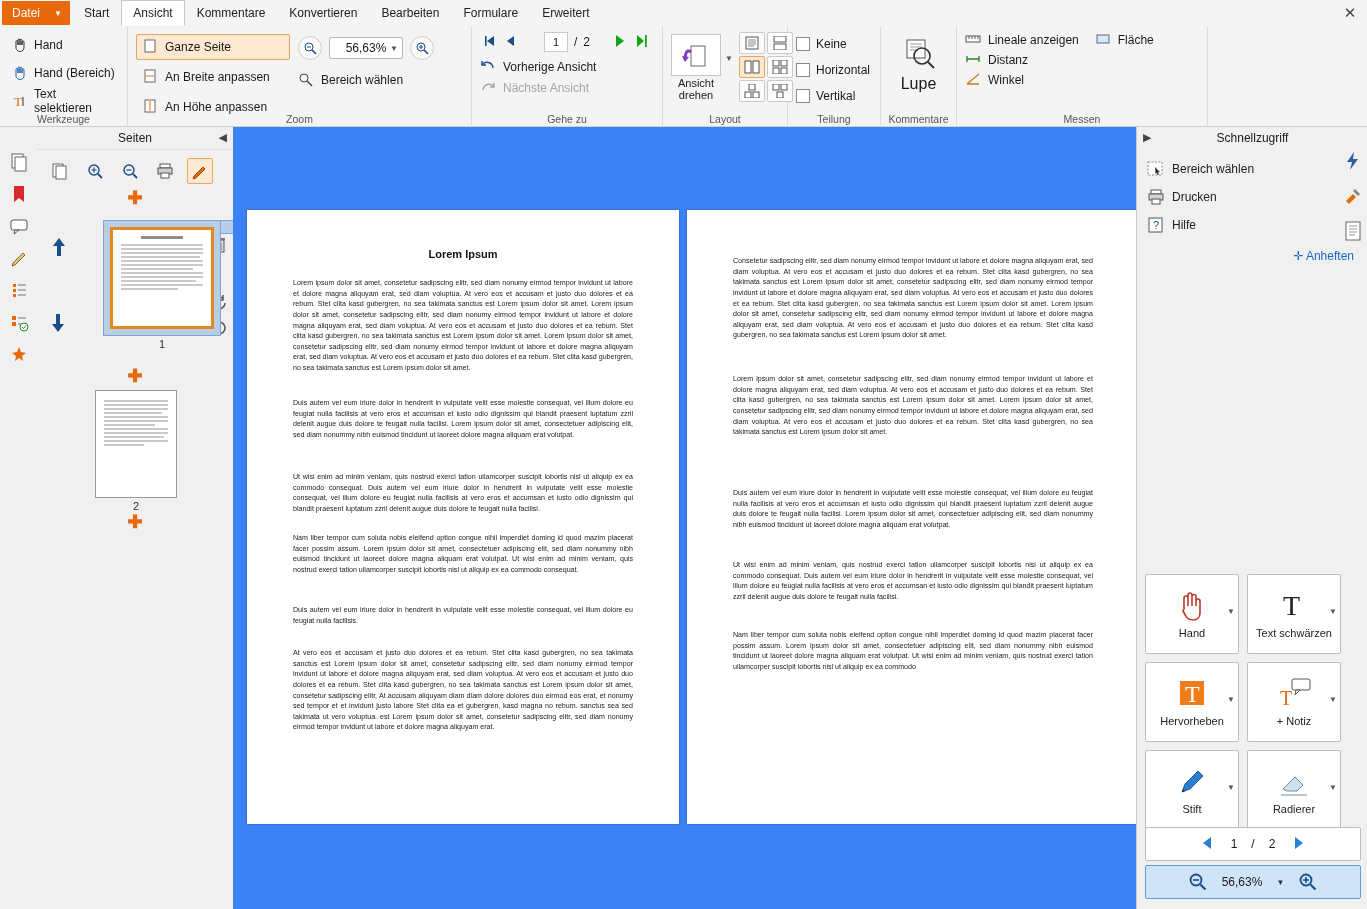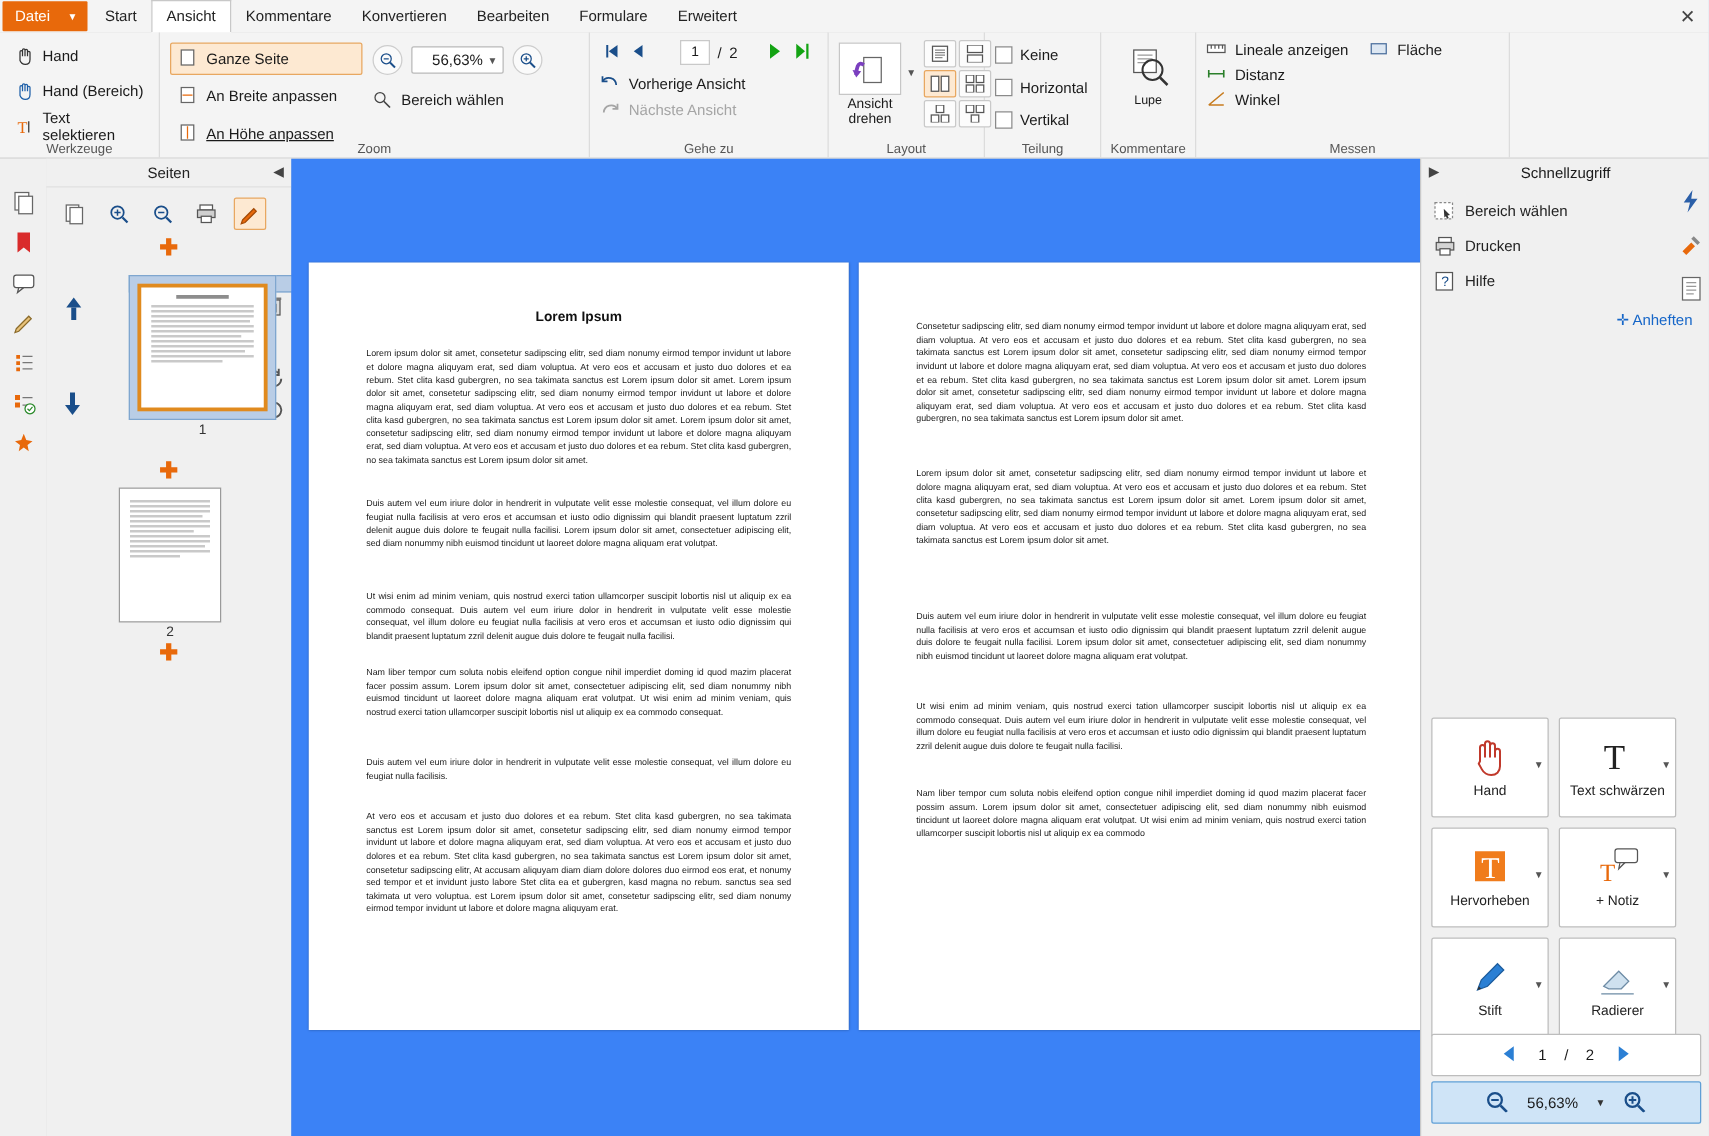--- a/index.html
+++ b/index.html
@@ -243,21 +243,21 @@
                   </svg></span>
               <span>Ganze Seite</span>
             </div>
             <div class="btn-box flat" style="width:140px;">
               <span class="small-ico"><svg width="14" height="14" viewBox="0 0 14 14">
                     <rect x="2" y="1" width="10" height="12" fill="#fff" stroke="#666"></rect>
                     <path d="M3 7h8" stroke="#e8690b"></path>
                   </svg></span>
               <span>An Breite anpassen</span>
             </div>
-            <div class="btn-box flat" style="width:140px;text-decoration:underline;">
+            <div class="btn-box flat" style="width:140px;">
               <span class="small-ico"><svg width="14" height="14" viewBox="0 0 14 14">
                     <rect x="2" y="1" width="10" height="12" fill="#fff" stroke="#666"></rect>
                     <path d="M7 2v10" stroke="#e8690b"></path>
                   </svg></span>
               <span>An Höhe anpassen</span>
             </div>
           </div>
 
           <div class="vstack" style="padding-top:4px;">
             <div style="display:flex;align-items:center;gap:7px;">
@@ -416,21 +416,21 @@
       <div class="rgroup" style="width:75px;">
         <div class="rbody" style="flex-direction:column;align-items:center;padding-top:10px;">
           <div>
             <svg width="36" height="34" viewBox="0 0 36 34">
                 <rect x="6" y="4" width="18" height="18" fill="#fff" stroke="#555"></rect>
                 <path d="M9 8h12M9 11h12M9 14h8" stroke="#999"></path>
                 <circle cx="21" cy="20" r="8" fill="none" stroke="#333" stroke-width="1.6"></circle>
                 <path d="M27 26l6 6" stroke="#333" stroke-width="2"></path>
               </svg>
           </div>
-          <span style="font-size:10px;margin-top:2px;">Lupe</span>
+          <span style="font-size:16px;margin-top:2px;">Lupe</span>
         </div>
         <div class="rgroup-label">Kommentare</div>
       </div>
 
       <div class="rgroup" style="width:250px;">
         <div class="rbody" style="gap:16px;">
           <div class="vstack" style="gap:4px;">
             <div style="display:flex;align-items:center;gap:7px;">
               <span class="small-ico"><svg width="16" height="14" viewBox="0 0 16 14">
                     <rect x="1" y="4" width="14" height="6" fill="#fff" stroke="#555"></rect>

